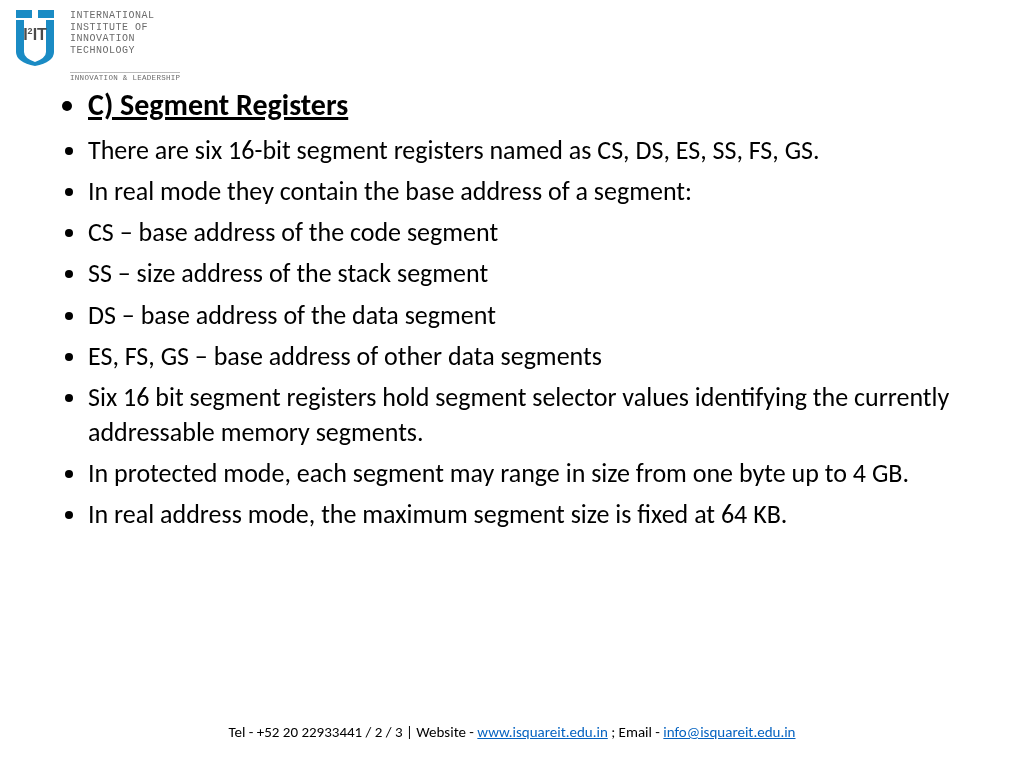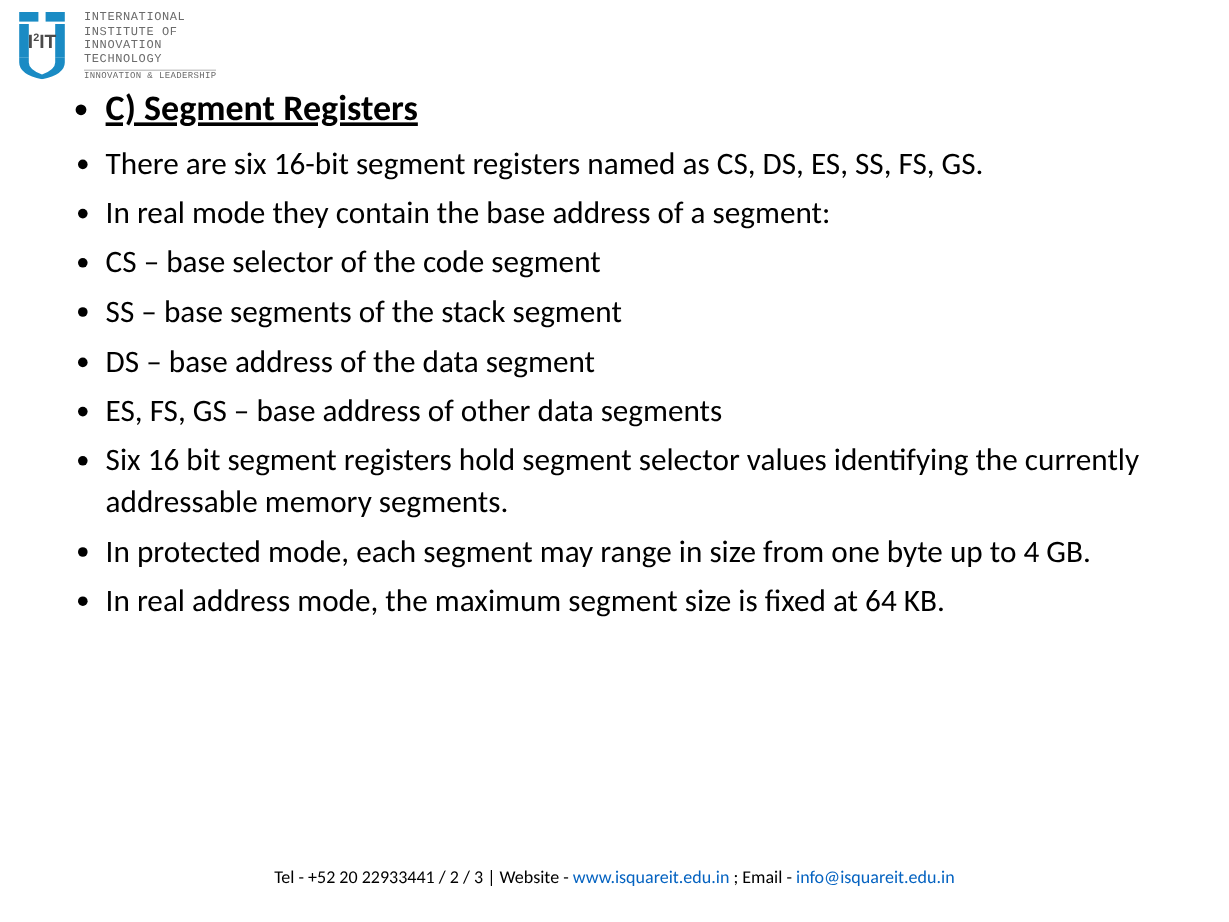--- a/index.html
+++ b/index.html
@@ -28,21 +28,21 @@
     flex-direction: column;
     font-family: Liberation Mono, monospace;
     color: #6b6b6b;
     font-size: 10px;
     letter-spacing: 0.5px;
     line-height: 1.15;
     padding-top: 2px;
   }
   .org-text .tagline {
     border-top: 1px solid #bbb;
-    margin-top: 2px;
+    margin-top: 16px;
     padding-top: 1px;
     font-size: 7.5px;
     letter-spacing: 0.3px;
   }
   .content {
     padding: 0 30px 0 60px;
   }
   ul.slide {
     list-style: disc;
     padding-left: 28px;
@@ -66,20 +66,21 @@
     left: 0;
     right: 0;
     text-align: center;
     font-size: 15px;
     line-height: 1.35;
     color: #000;
     padding: 0 30px;
   }
   .footer a {
     color: #0563c1;
+    text-decoration: underline;
   }
 </style>
 </head>
 <body>
 
 <div class="header">
   <svg class="logo-shield" viewBox="0 0 50 58">
     <rect x="6" y="2" width="16" height="8" fill="#1a8bc4"></rect>
     <rect x="28" y="2" width="16" height="8" fill="#1a8bc4"></rect>
     <rect x="6" y="12" width="8" height="28" fill="#1a8bc4"></rect>
@@ -94,22 +95,22 @@
     <span>TECHNOLOGY</span>
     <span class="tagline">INNOVATION &amp; LEADERSHIP</span>
   </div>
 </div>
 
 <div class="content">
   <ul class="slide">
     <li class="title">C) Segment Registers</li>
     <li>There are six 16-bit segment registers named as CS, DS, ES, SS, FS, GS.</li>
     <li>In real mode they contain the base address of a segment:</li>
-    <li>CS – base selector of the code segment</li>
-    <li>SS – base segments of the stack segment</li>
+    <li>CS – base address of the code segment</li>
+    <li>SS – size address of the stack segment</li>
     <li>DS – base address of the data segment</li>
     <li>ES, FS, GS – base address of other data segments</li>
     <li>Six 16 bit segment registers hold segment selector values identifying the currently addressable memory segments.</li>
     <li>In protected mode, each segment may range in size from one byte up to 4 GB.</li>
     <li>In real address mode, the maximum segment size is fixed at 64 KB.</li>
   </ul>
 </div>
 
 <div class="footer">
   <div>

